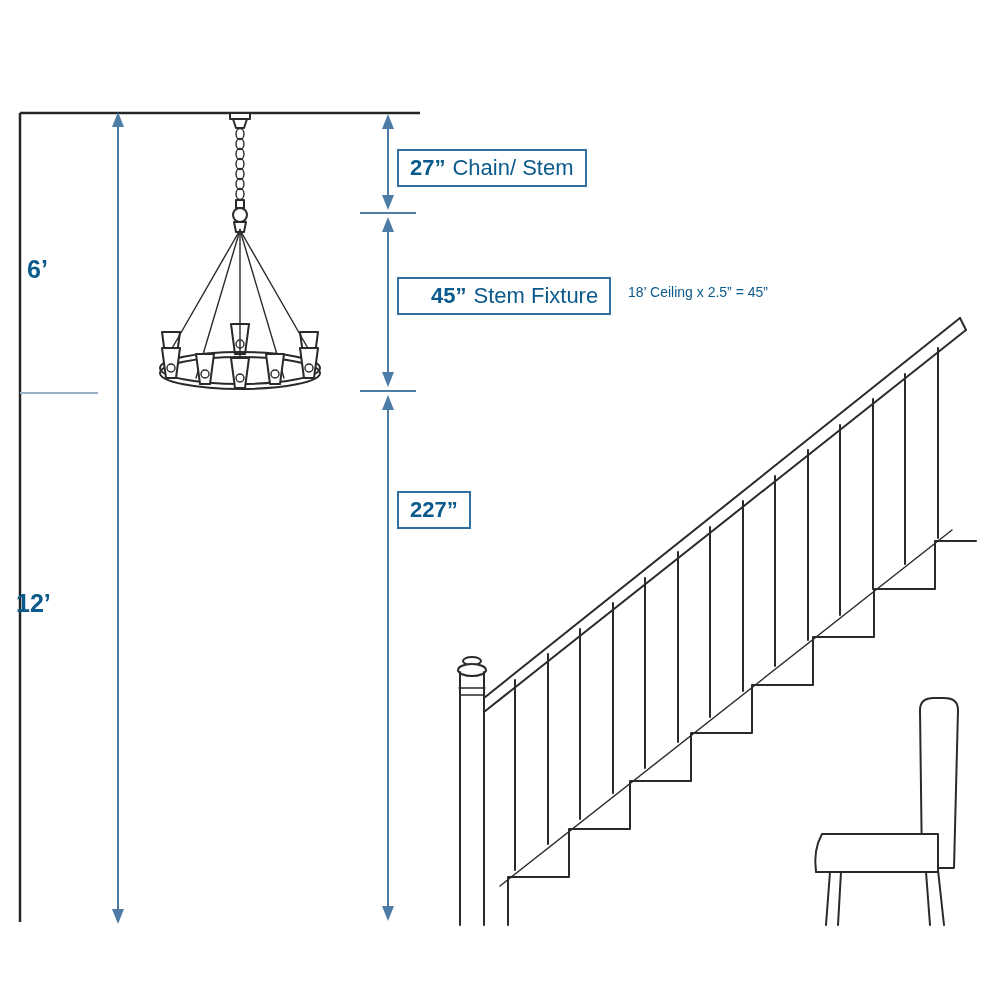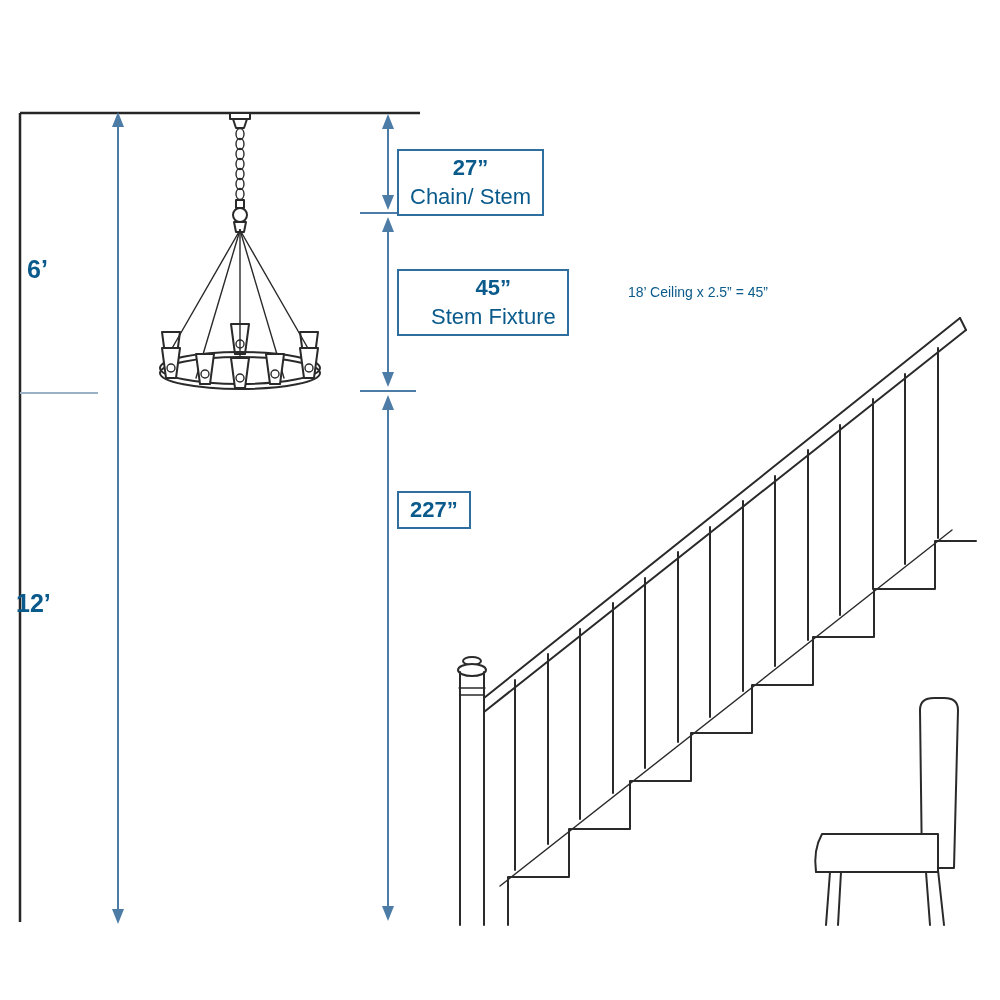--- a/index.html
+++ b/index.html
@@ -16,21 +16,20 @@
     display:inline-flex;
     align-items:center;
     gap:7px;
     border:2px solid #2f6f9f;
     background:#ffffff;
     color:#0a5a8c;
     font-size:22px;
     line-height:1;
     padding:6px 11px;
     white-space:nowrap;
-    flex-direction:column;
   }
   .label-box .num{font-weight:700;}
   .plain-label{
     position:absolute;
     color:#0a5a8c;
     font-size:14px;
     white-space:nowrap;
   }
   .dim-text{
     position:absolute;
@@ -177,21 +176,21 @@
       <line class="ink" x1="926" y1="872" x2="930" y2="925"></line>
       <line class="ink" x1="938" y1="870" x2="944" y2="925"></line>
     </g>
   </svg>
 
   <div class="label-box" style="left:397px;top:149px;">
     <span class="num">27”</span>
     <span>Chain/ Stem</span>
   </div>
 
-  <div class="label-box" style="left:397px;top:269px;padding-left:32px;">
+  <div class="label-box" style="left:397px;top:277px;padding-left:32px;">
     <span class="num">45”</span>
     <span>Stem Fixture</span>
   </div>
 
 
   <div class="label-box" style="left:397px;top:491px;">
     <span class="num">227”</span>
   </div>
 
   <div class="plain-label" style="left:628px;top:284px;">18’ Ceiling x 2.5” = 45”</div>

